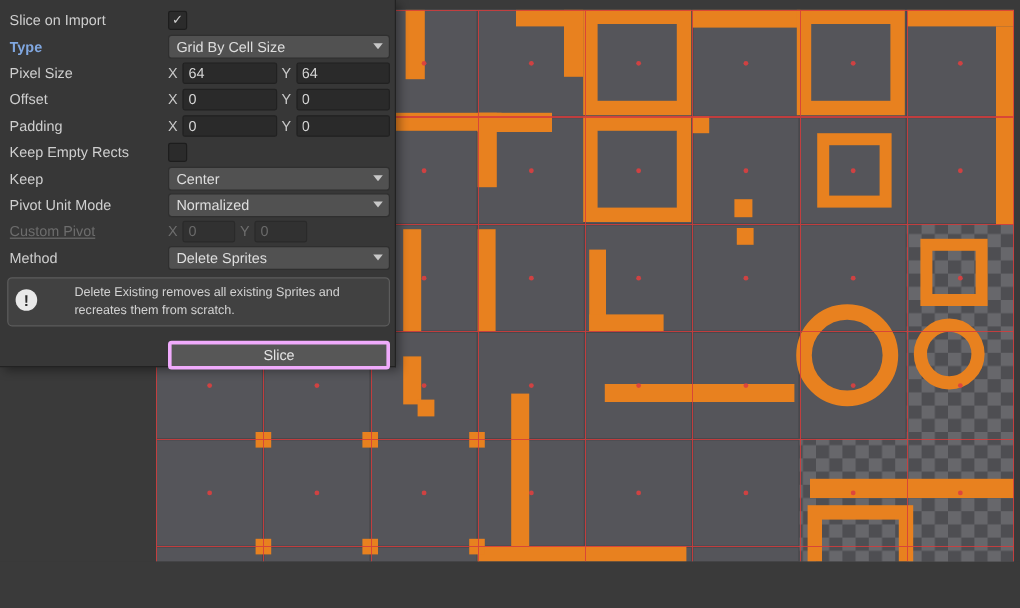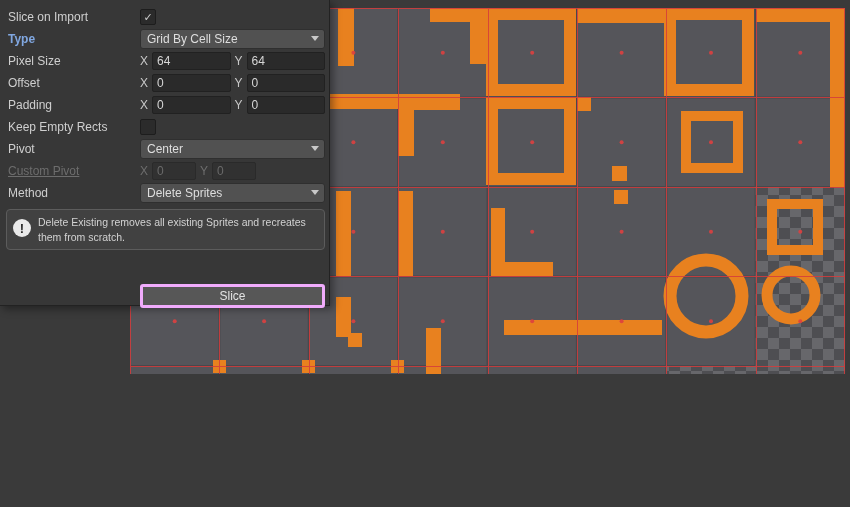--- a/index.html
+++ b/index.html
@@ -1,16 +1,16 @@
 <!DOCTYPE html>
 <html><head>
 <meta charset="utf-8">
 <style>
   html,body{margin:0;padding:0;background:#3a3a3a;}
-  .app{position:relative;width:850px;height:374px;background:#3a3a3a;overflow:hidden;
+  .app{position:relative;width:850px;height:468px;background:#3a3a3a;overflow:hidden;
        font-family:"Liberation Sans",sans-serif;}
 
   
   .texture{position:absolute;left:130px;top:8px;width:715px;height:482px;overflow:hidden;background:#55555a;}
   .texture svg{display:block;}
 
   
   .panel{position:absolute;left:0;top:0;width:330px;height:306px;background:#373737;
          border-right:1px solid #222;border-bottom:1px solid #222;box-sizing:border-box;
          box-shadow:3px 3px 8px rgba(0,0,0,.4);color:#cfcfcf;font-size:12px;z-index:5;padding-top:6px;}
@@ -29,21 +29,21 @@
   .axis{flex:none;color:#c8c8c8;}
   .axis.disabled{color:#6d6d6d;}
   input.field{flex:1;min-width:0;height:18px;background:#2a2a2a;border:1px solid #212121;border-radius:2px;
             color:#d6d6d6;font-size:12px;padding:0 4px;font-family:"Liberation Sans",sans-serif;box-sizing:border-box;outline:none;}
   input.small{flex:none;width:44px;}
   input.off{color:#6a6a6a;background:#313131;border-color:#2a2a2a;}
   .info-box{margin:5px 4px 0 6px;border:1px solid #5c5c5c;background:#414141;border-radius:4px;
             display:flex;gap:7px;padding:5px 8px 5px 6px;align-items:flex-start;}
   .info-icon{width:18px;height:18px;border-radius:50%;background:#e9e9e9;color:#2a2a2a;font-weight:bold;
             font-size:13px;display:flex;align-items:center;justify-content:center;flex:none;margin-top:4px;}
-  .info-text{font-size:10.5px;line-height:1.4;color:#d2d2d2;}
+  .info-text{font-size:10.5px;line-height:1.4;color:#d2d2d2;margin-left:24px;}
   .slice-btn{position:absolute;left:140px;right:4px;top:284px;height:18px;background:#575757;
             border:3px solid #f0abfc;border-radius:3px;color:#e3e3e3;font-size:12px;
             display:flex;align-items:center;justify-content:center;cursor:pointer;}
 </style>
 </head>
 <body>
 
 <div class="app">
 
   <div class="texture">
@@ -238,29 +238,38 @@
     </div>
 
     <div class="row">
       <span class="lbl">Keep Empty Rects</span>
       <span class="ctrl">
         <span class="checkbox"></span>
       </span>
     </div>
 
     <div class="row">
-      <span class="lbl">Pivot</span>
+      <span class="lbl">Keep</span>
       <span class="ctrl">
         <span class="dropdown">
           <span>Center</span>
           <span class="arrow"></span>
         </span>
       </span>
     </div>
 
+    <div class="row">
+      <span class="lbl">Pivot Unit Mode</span>
+      <span class="ctrl">
+        <span class="dropdown">
+          <span>Normalized</span>
+          <span class="arrow"></span>
+        </span>
+      </span>
+    </div>
 
     <div class="row">
       <span class="lbl disabled">Custom Pivot</span>
       <span class="ctrl">
         <span class="axis disabled">X</span>
         <input class="field small off" disabled="" value="0" style="">
         <span class="axis disabled">Y</span>
         <input class="field small off" disabled="" value="0" style="">
       </span>
     </div>

